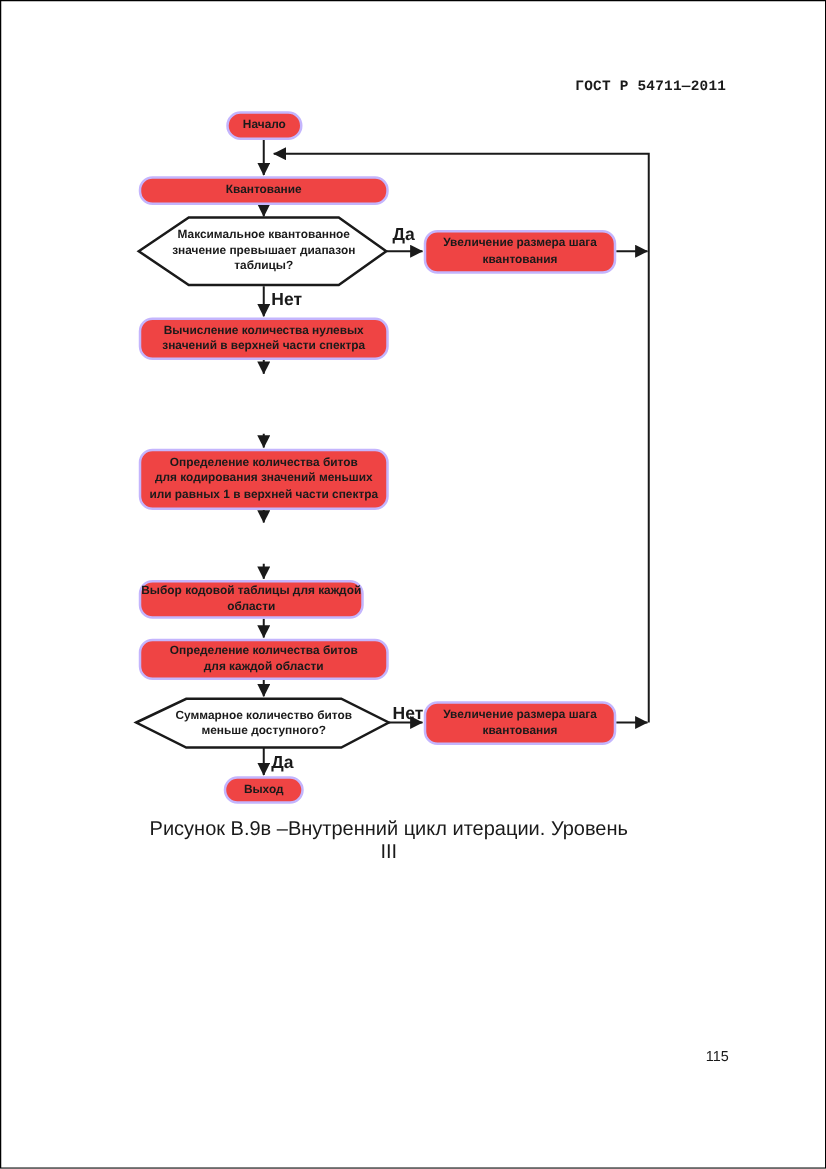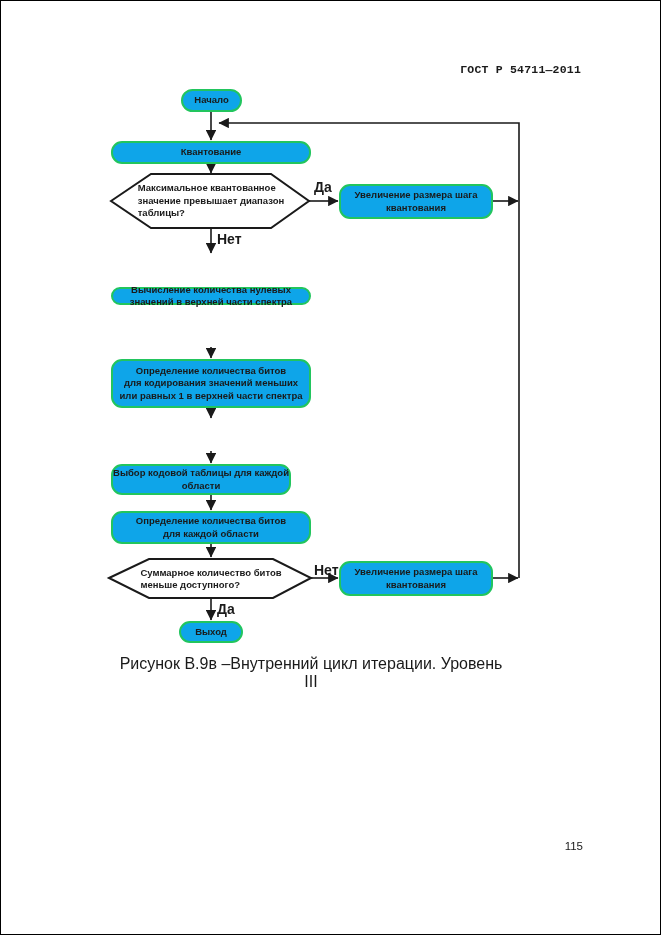--- a/index.html
+++ b/index.html
@@ -19,32 +19,32 @@
     text-align:right;
     font-size:11.5px;font-weight:bold;
     letter-spacing:.2px;
     font-family:Liberation Mono, monospace;
   }
   svg.connectors{position:absolute;top:0;left:0;width:661px;height:935px;}
   .node{
     position:absolute;
     display:flex;align-items:center;justify-content:center;
     text-align:center;
-    background:#0ea5e9;
-    border:2px solid #22c55e;
+    background:#ef4444;
+    border:2px solid #c4b5fd;
     box-sizing:border-box;
     font-size:9.5px;font-weight:bold;line-height:12.5px;
     white-space:pre-line;
   }
   .terminator{border-radius:12px;}
   .process{border-radius:11px;}
   .hex-label{
     position:absolute;
     display:flex;align-items:center;justify-content:center;
-    text-align:left;
+    text-align:center;
     font-size:9.5px;font-weight:bold;line-height:12.5px;
     white-space:pre-line;
     background:transparent;border:none;
   }
   .branch-label{
     position:absolute;
     font-size:14px;font-weight:bold;
   }
   .caption{
     top:654px;left:110px;width:400px;
@@ -99,21 +99,21 @@
 
   <div class="node process" style="left:110px;top:140px;width:200px;height:23px;">Квантование</div>
 
   <div class="hex-label" style="left:135px;top:178px;width:150px;height:44px;">Максимальное квантованное
 значение превышает диапазон
 таблицы?</div>
 
   <div class="node process" style="left:338px;top:183px;width:154px;height:35px;">Увеличение размера шага
 квантования</div>
 
-  <div class="node process" style="left:110px;top:253px;width:200px;height:18px;margin-top:33px;">Вычисление количества нулевых
+  <div class="node process" style="left:110px;top:253px;width:200px;height:34px;">Вычисление количества нулевых
 значений в верхней части спектра</div>
 
 
   <div class="node process" style="left:110px;top:358px;width:200px;height:49px;">Определение количества битов
 для кодирования значений меньших
 или равных 1 в верхней части спектра</div>
 
 
   <div class="node process" style="left:110px;top:463px;width:180px;height:31px;">Выбор кодовой таблицы для каждой
 области</div>

